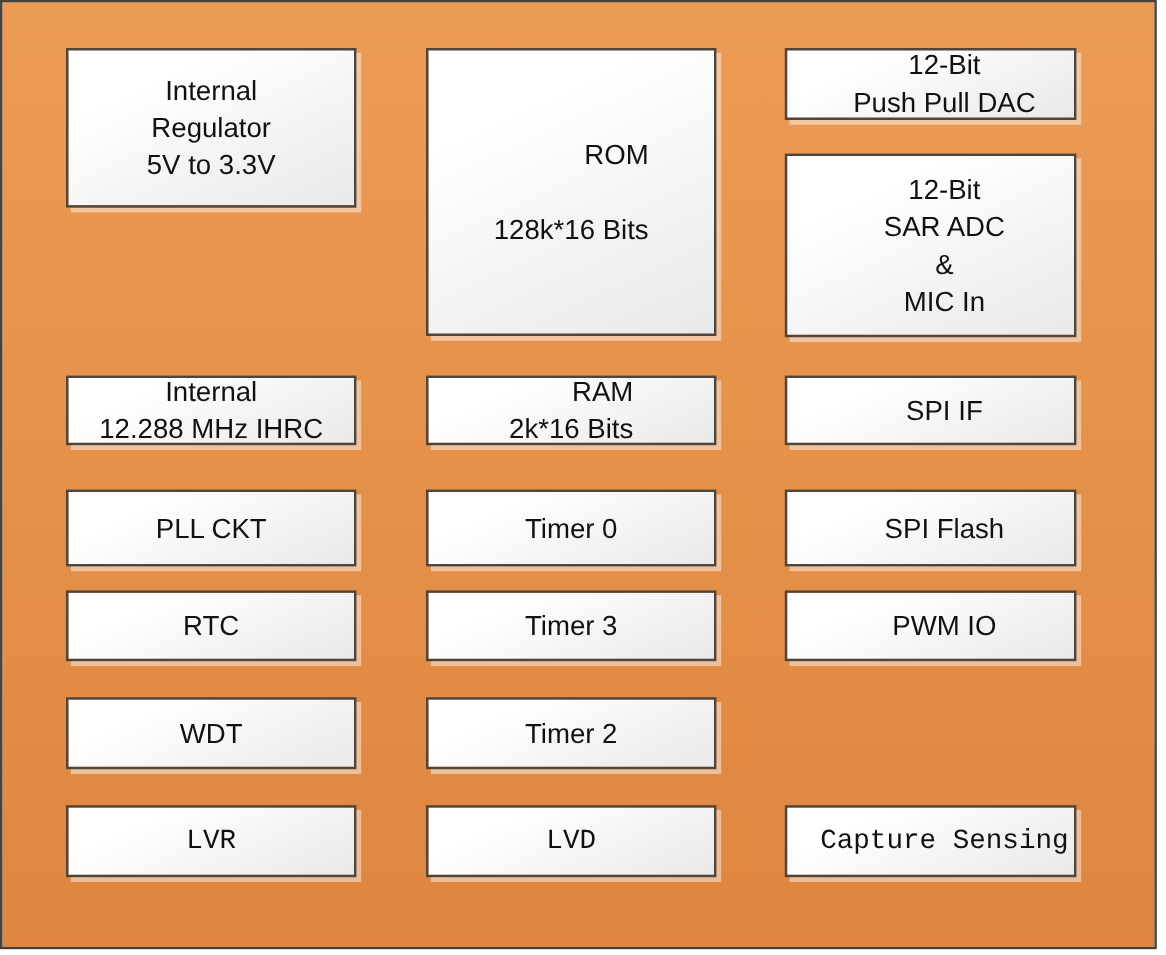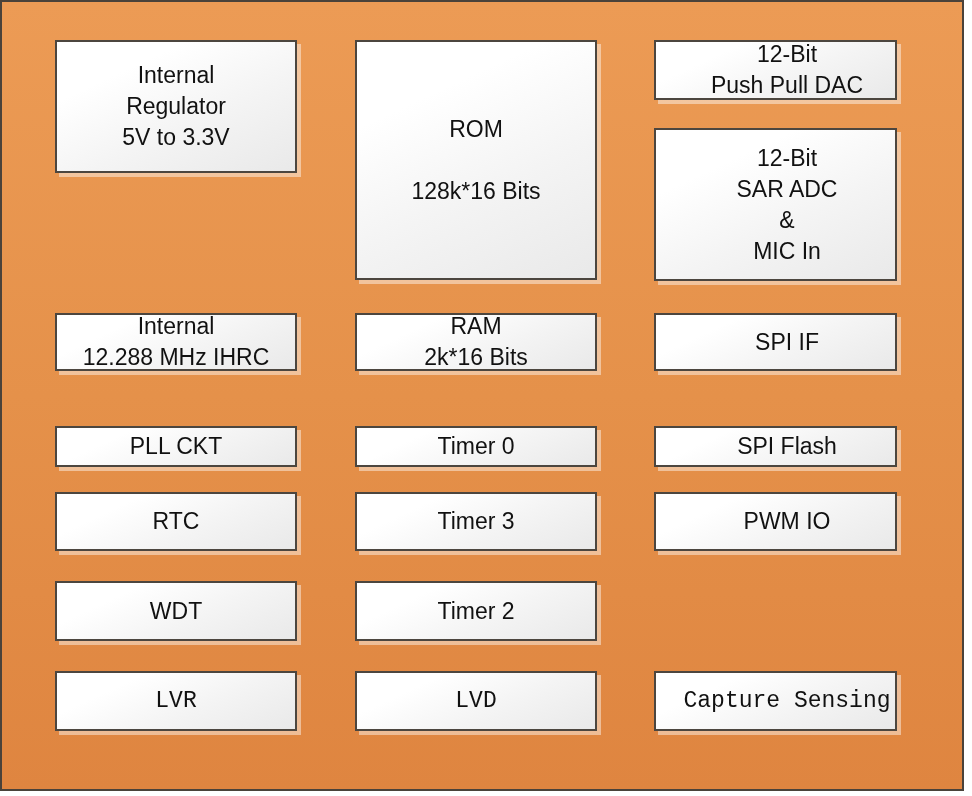--- a/index.html
+++ b/index.html
@@ -35,25 +35,25 @@
     background: linear-gradient(155deg, #ffffff 25%, #f4f4f4 60%, #e9e9e9 100%);
     border: 2px solid #4C463F;
     box-shadow: 4px 4px 0 rgba(255, 255, 255, 0.45);
     color: #111111;
     font-size: 23px;
     line-height: 31px;
     white-space: pre-line;
   }
   
   .col1 { left: 55px;  width: 242px; text-align: center; }
-  .col2 { left: 355px; width: 242px; }
+  .col2 { left: 355px; width: 242px; text-align: right; }
   .col3 { left: 654px; width: 243px; padding-left: 23px; }
   
   .rowB { top: 313px; height: 58px; }
-  .rowC { top: 426px; height: 41px; }
+  .rowC { top: 408px; height: 64px; }
   .rowD { top: 492px; height: 59px; }
   .rowE { top: 581px; height: 60px; }
   .rowF { top: 671px; height: 60px; font-family: Liberation Mono, monospace; }
 </style>
 </head>
 <body>
 
 <div class="canvas">
   <div class="frame"></div>
 

